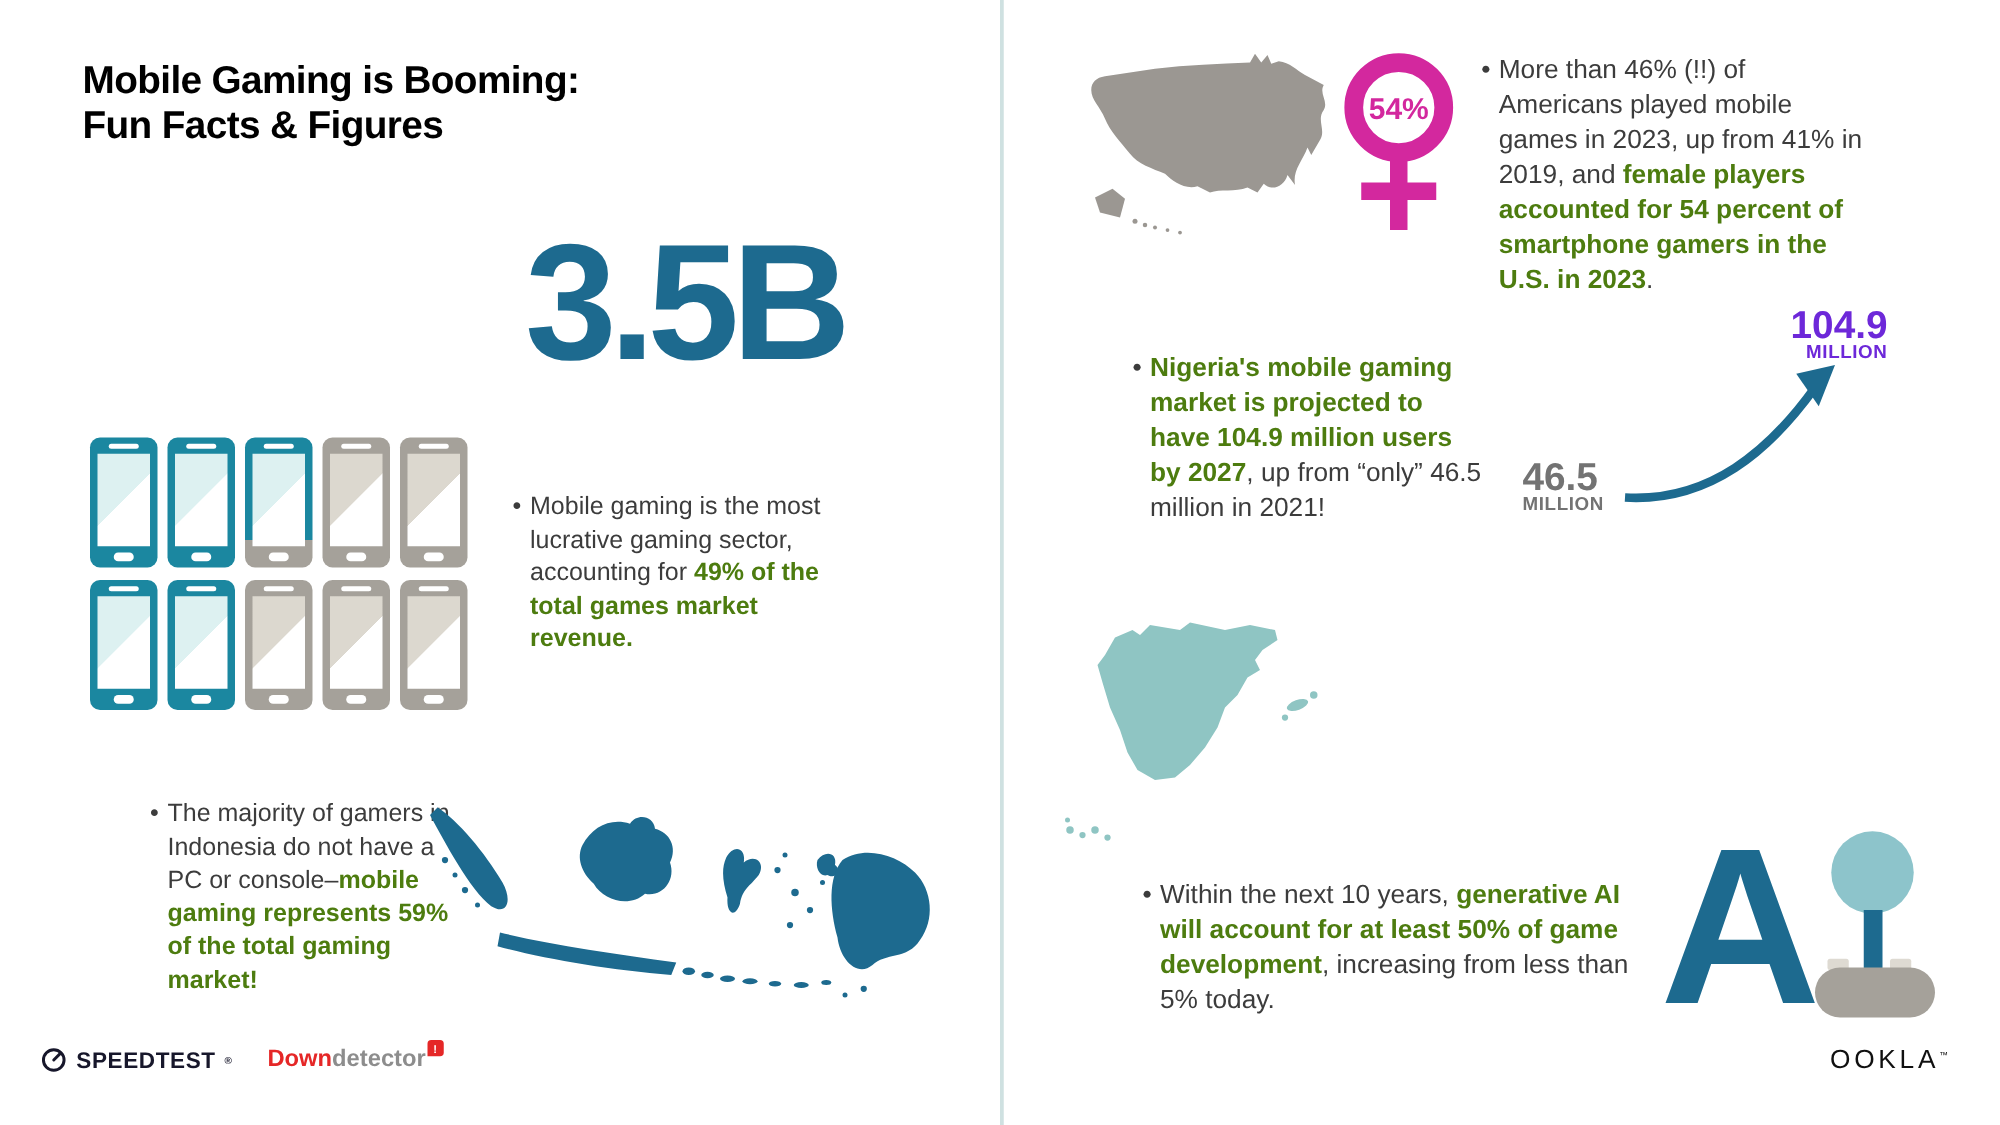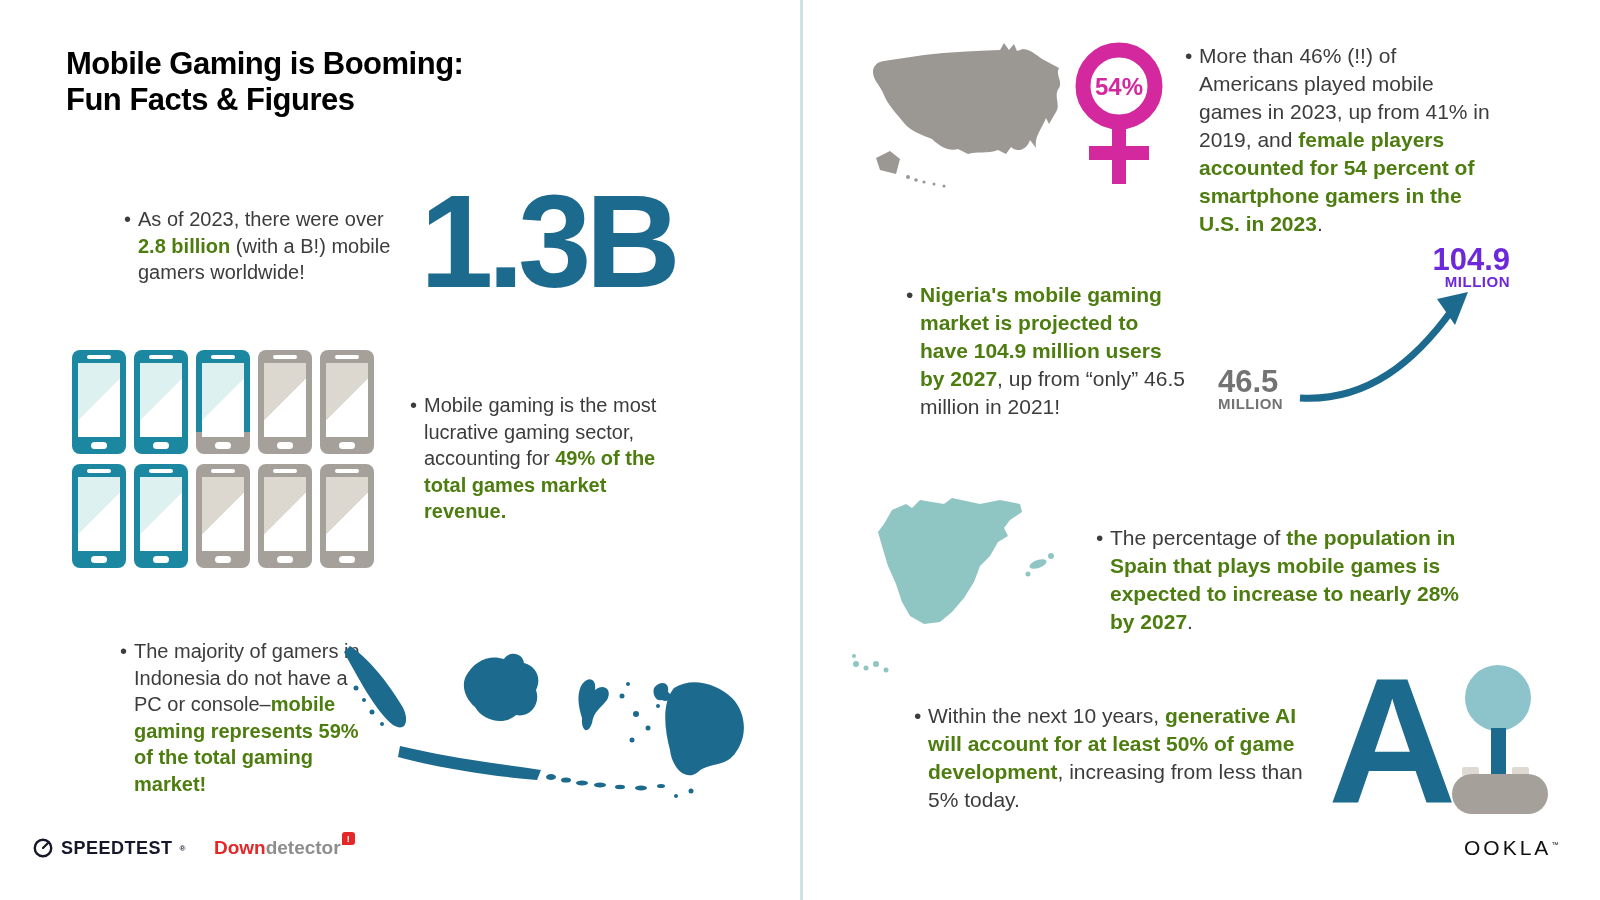--- a/index.html
+++ b/index.html
@@ -80,23 +80,22 @@
 
 <div class="canvas">
 
   <div class="divider"></div>
 
   <h1 class="title">
     <span class="t-line">Mobile Gaming is Booming:</span>
     <span class="t-line">Fun Facts &amp; Figures</span>
   </h1>
 
-  <p class="fact f-worldwide"><span>As of 2023, there were over </span><span class="b">2.8 billion</span><span> (with a B!) mobile gamers worldwide!</span></p>
-
-  <div class="big-stat">1.3B</div>
+
+  <div class="big-stat">3.5B</div>
 
   <div class="phones">
       <div class="phone teal">
         <div class="speaker"></div>
         <div class="screen"></div>
         <div class="home"></div>
       </div>
       <div class="phone teal">
         <div class="speaker"></div>
         <div class="screen"></div>
@@ -223,21 +222,20 @@
       <circle cx="203" cy="88" r="3"></circle>
         <circle cx="180" cy="106" r="2.5"></circle>
       <circle cx="8" cy="196" r="3"></circle>
         <circle cx="18" cy="200" r="2.5"></circle>
         <circle cx="28" cy="196" r="3"></circle>
       <circle cx="38" cy="202" r="2.5"></circle>
         <circle cx="6" cy="188" r="2"></circle>
     </g>
   </svg>
 
-  <p class="fact f-spain"><span>The percentage of </span><span class="b">the population in Spain that plays mobile games is expected to increase to nearly 28% by 2027</span><span>.</span></p>
 
   <p class="fact f-ai"><span>Within the next 10 years, </span><span class="b">generative AI will account for at least 50% of game development</span><span>, increasing from less than 5% today.</span></p>
 
   <svg class="ai-art" width="228" height="165" viewBox="0 0 228 165">
     <text x="2" y="152" font-size="178" font-weight="700" fill="#1d6a8f" font-family="Liberation Sans, sans-serif">A</text>
     <circle cx="172" cy="48" r="33" fill="#8dc4cb"></circle>
     <rect x="165" y="78" width="15" height="55" fill="#1d6a8f"></rect>
     <rect x="136" y="117" width="17" height="9" rx="2" fill="#dedad2"></rect>
     <rect x="186" y="117" width="17" height="9" rx="2" fill="#dedad2"></rect>
     <rect x="126" y="124" width="96" height="40" rx="20" fill="#a5a19a"></rect>

